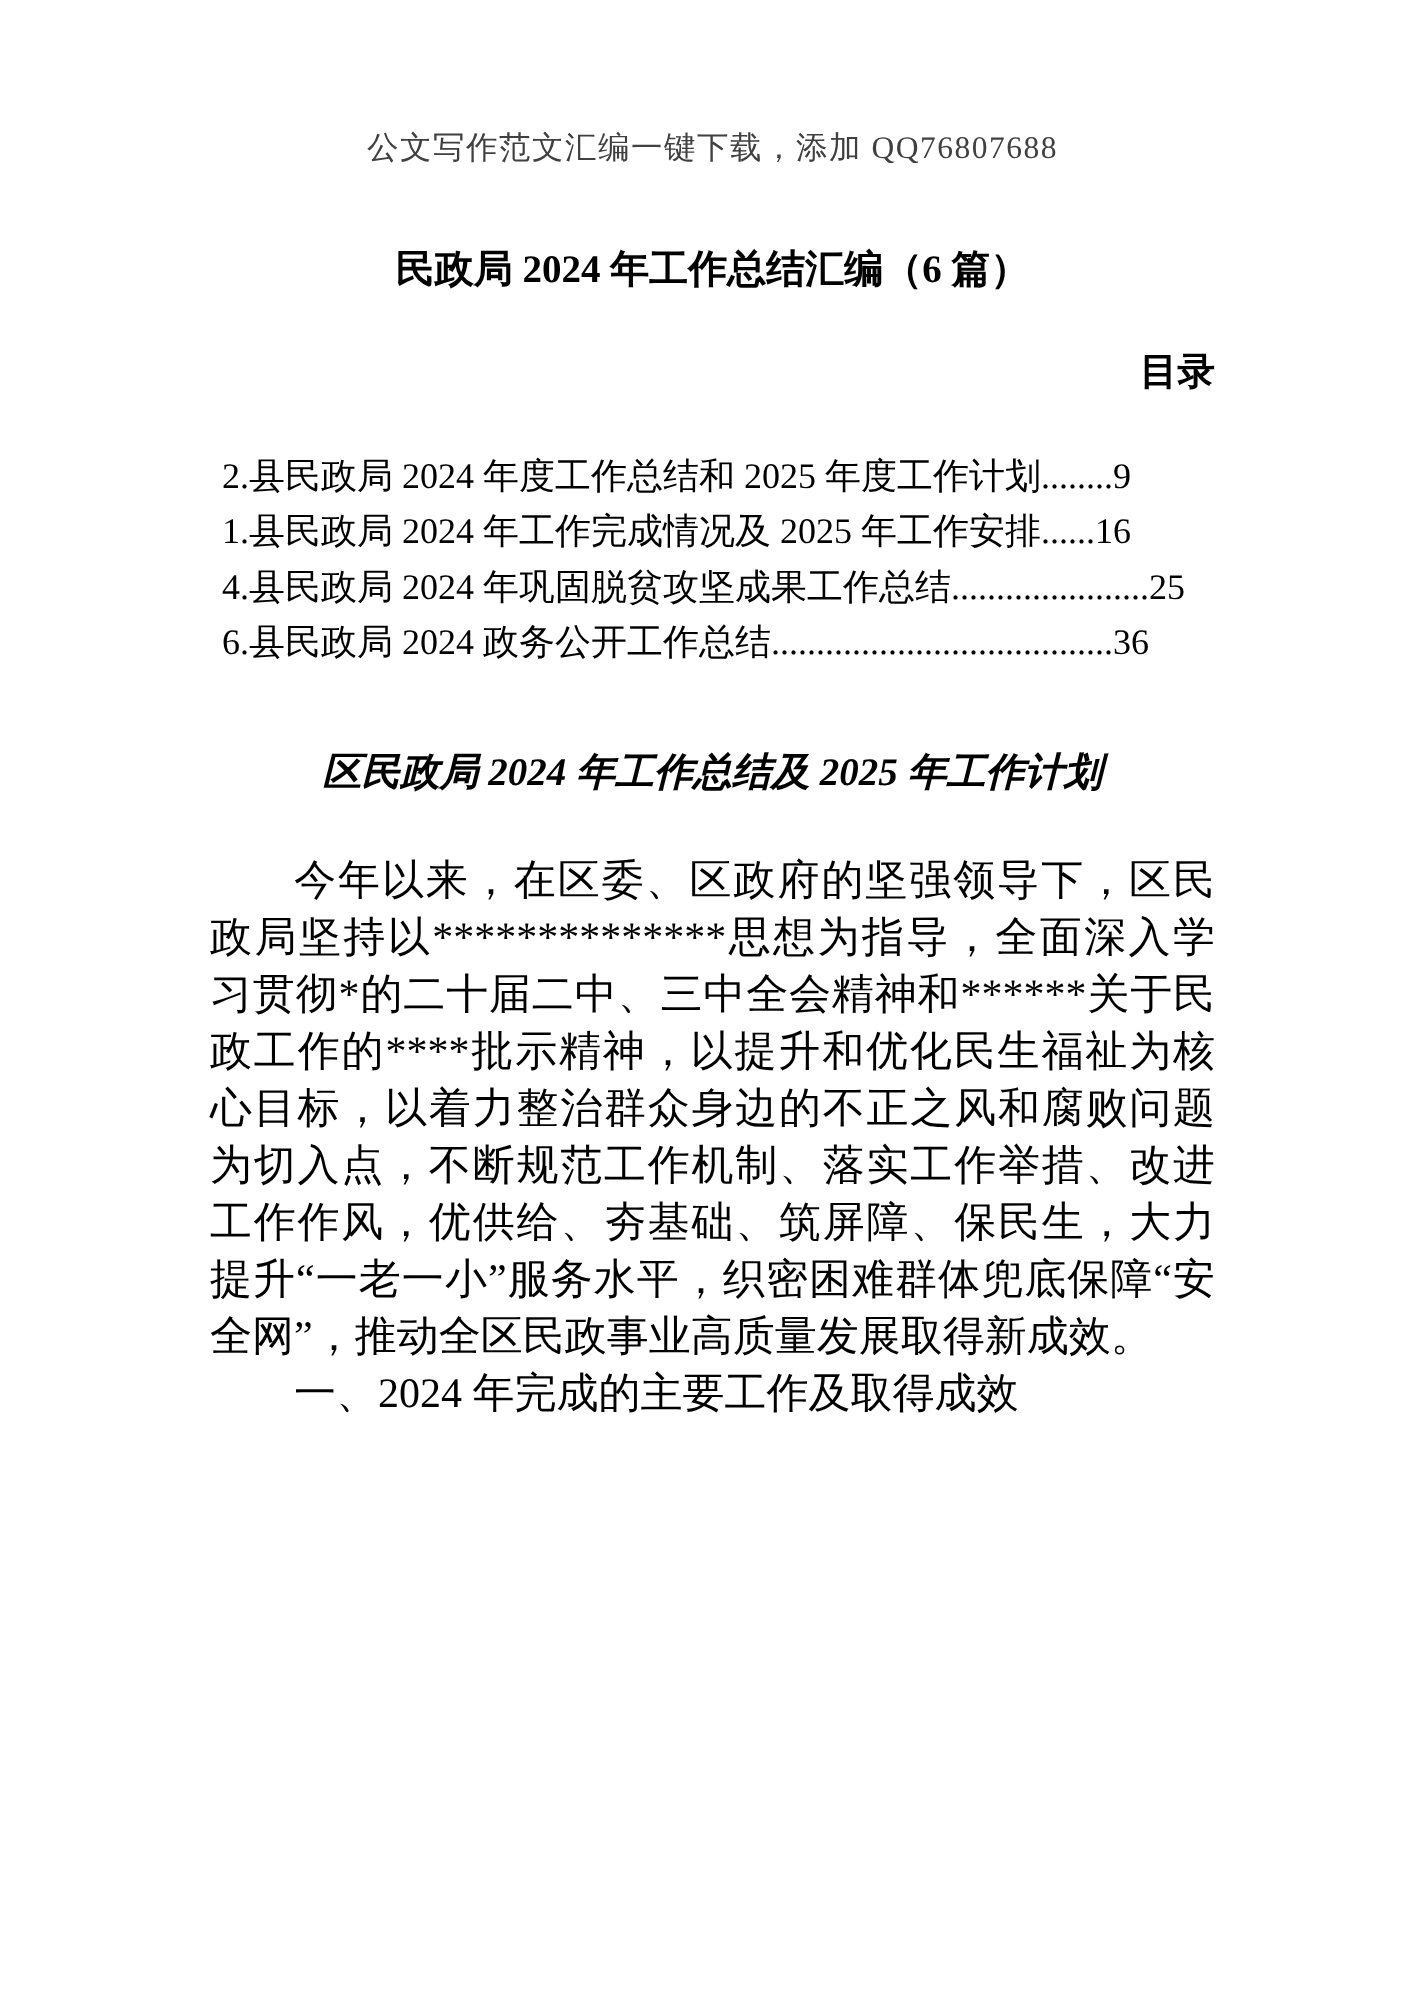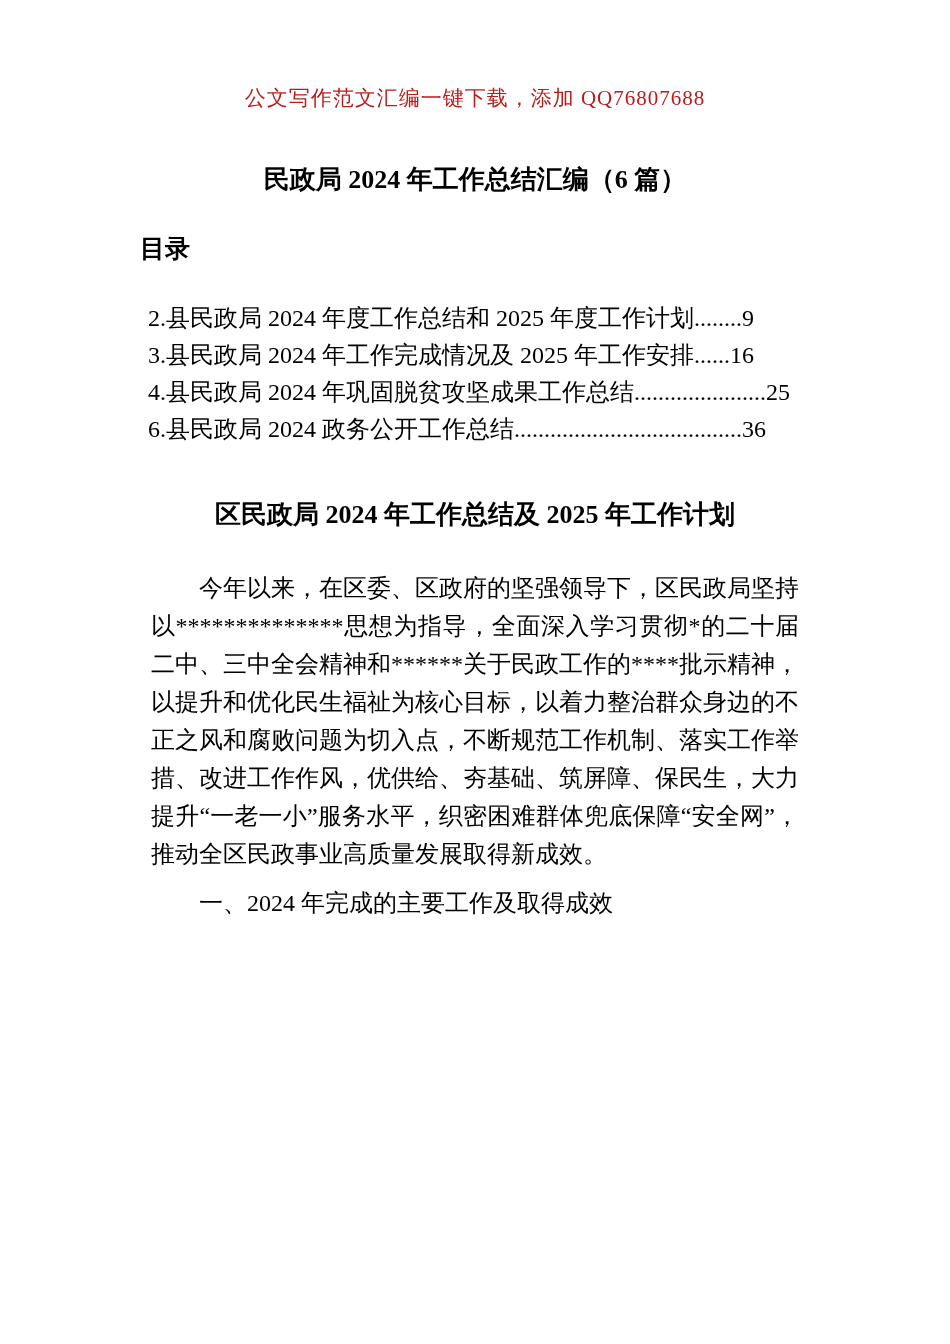--- a/index.html
+++ b/index.html
@@ -21,80 +21,81 @@
     height: 1344px;
     padding: 0 140px;
     background: #ffffff;
     position: relative;
   }
   .notice {
     margin-top: 84px;
     text-align: center;
     font-size: 21px;
     line-height: 28px;
-    color: #b91c1c;
+    color: #404040;
     letter-spacing: 1px;
   }
   .doc-title {
     margin: 50px 0 0 0;
     text-align: center;
     font-size: 26px;
     line-height: 36px;
     font-weight: 700;
   }
   .toc-heading {
     margin: 33px 0 0 0;
-    text-align: left;
+    text-align: right;
     font-size: 25px;
     line-height: 35px;
     font-weight: 700;
   }
   .toc {
     margin-top: 34px;
     padding-left: 8px;
     font-size: 24px;
     line-height: 37px;
   }
   .toc-item {
     text-align: justify;
     word-break: break-all;
   }
   .section-title {
     margin: 48px 0 0 0;
     text-align: center;
     font-size: 26px;
     line-height: 37px;
     font-weight: 700;
+    font-style: italic;
   }
   .body-text {
     margin-top: 36px;
   }
   .para {
-    margin: 11px;
-    font-size: 24px;
+    margin: 0;
+    font-size: 28px;
     line-height: 38px;
     text-align: justify;
     text-indent: 2em;
     word-break: break-all;
   }
 </style>
 </head>
 <body>
 
 <div class="page">
 
   <div class="notice">公文写作范文汇编一键下载，添加 QQ76807688</div>
 
   <h1 class="doc-title">民政局 2024 年工作总结汇编（6 篇）</h1>
 
   <h2 class="toc-heading">目录</h2>
 
   <div class="toc">
     <div class="toc-item"><span>2.县民政局 2024 年度工作总结和 2025 年度工作计划</span><span>........</span><span>9</span></div>
-    <div class="toc-item"><span>3.县民政局 2024 年工作完成情况及 2025 年工作安排</span><span>......</span><span>16</span></div>
+    <div class="toc-item"><span>1.县民政局 2024 年工作完成情况及 2025 年工作安排</span><span>......</span><span>16</span></div>
     <div class="toc-item"><span>4.县民政局 2024 年巩固脱贫攻坚成果工作总结</span><span>......................</span><span>25</span></div>
     <div class="toc-item"><span>6.县民政局 2024 政务公开工作总结</span><span>......................................</span><span>36</span></div>
   </div>
 
   <h2 class="section-title">区民政局 2024 年工作总结及 2025 年工作计划</h2>
 
   <div class="body-text">
     <p class="para">今年以来，在区委、区政府的坚强领导下，区民政局坚持以**************思想为指导，全面深入学习贯彻*的二十届二中、三中全会精神和******关于民政工作的****批示精神，以提升和优化民生福祉为核心目标，以着力整治群众身边的不正之风和腐败问题为切入点，不断规范工作机制、落实工作举措、改进工作作风，优供给、夯基础、筑屏障、保民生，大力提升“一老一小”服务水平，织密困难群体兜底保障“安全网”，推动全区民政事业高质量发展取得新成效。</p>
     <p class="para">一、2024 年完成的主要工作及取得成效</p>
   </div>

